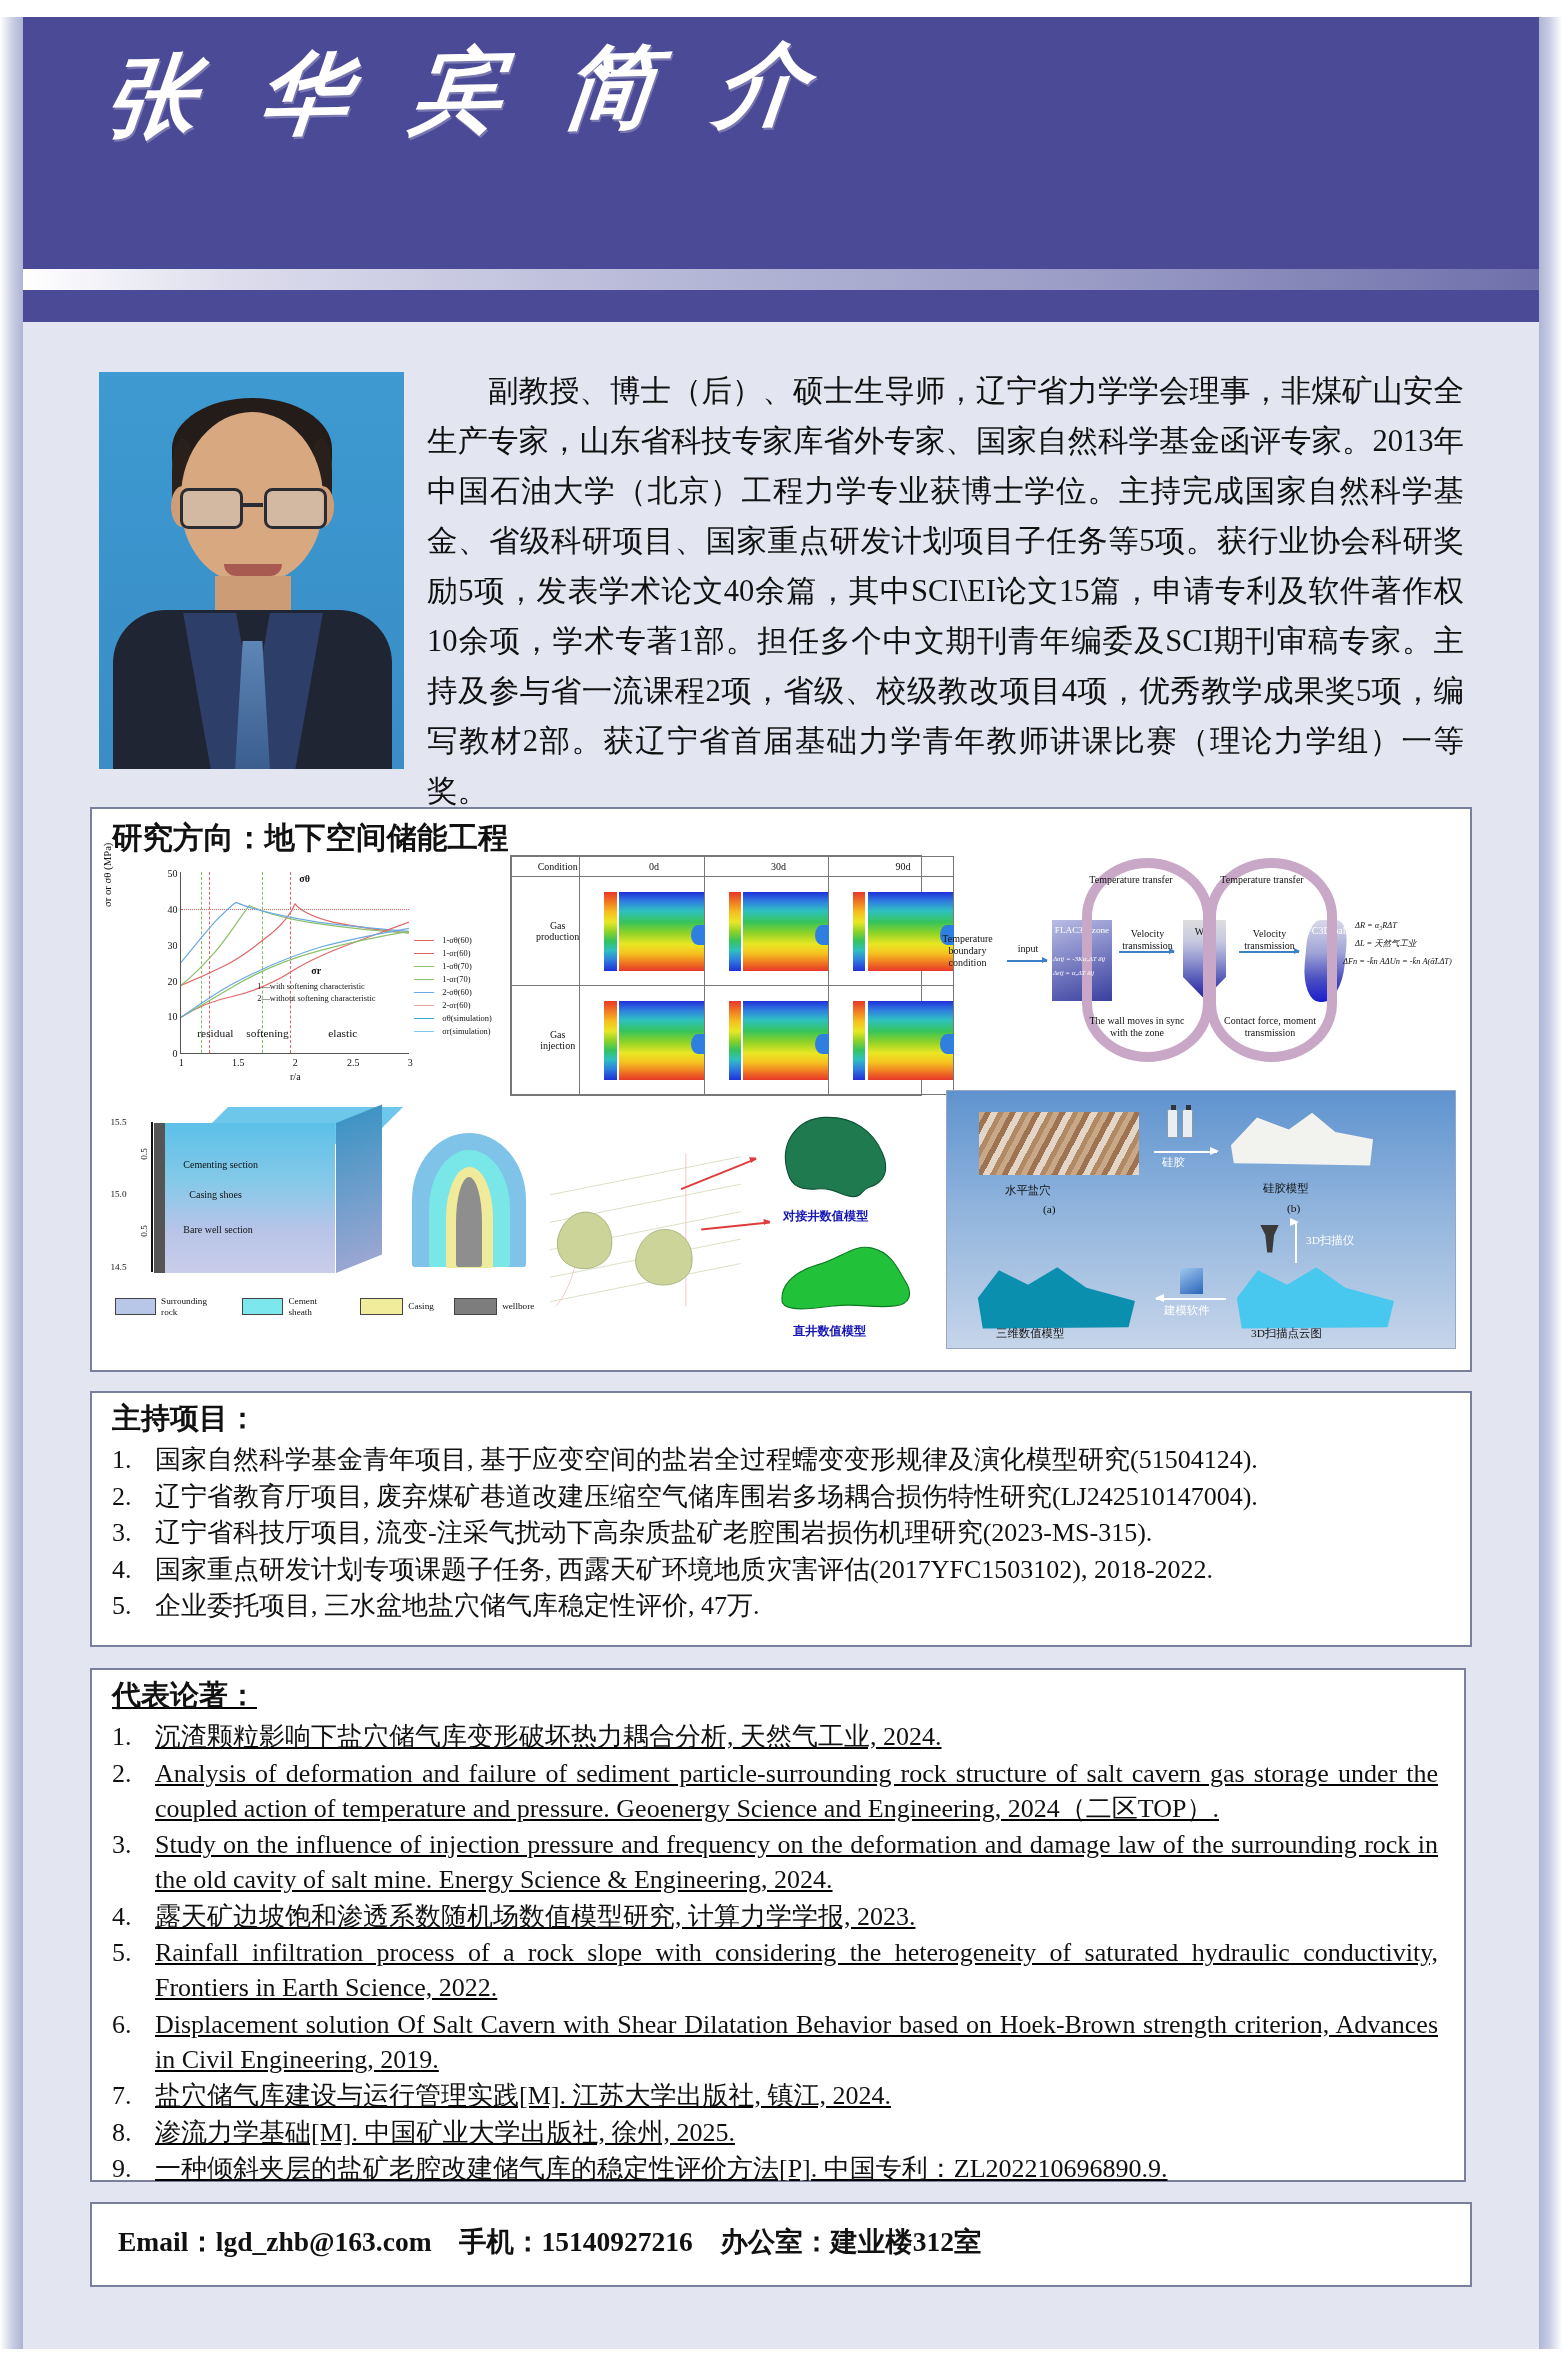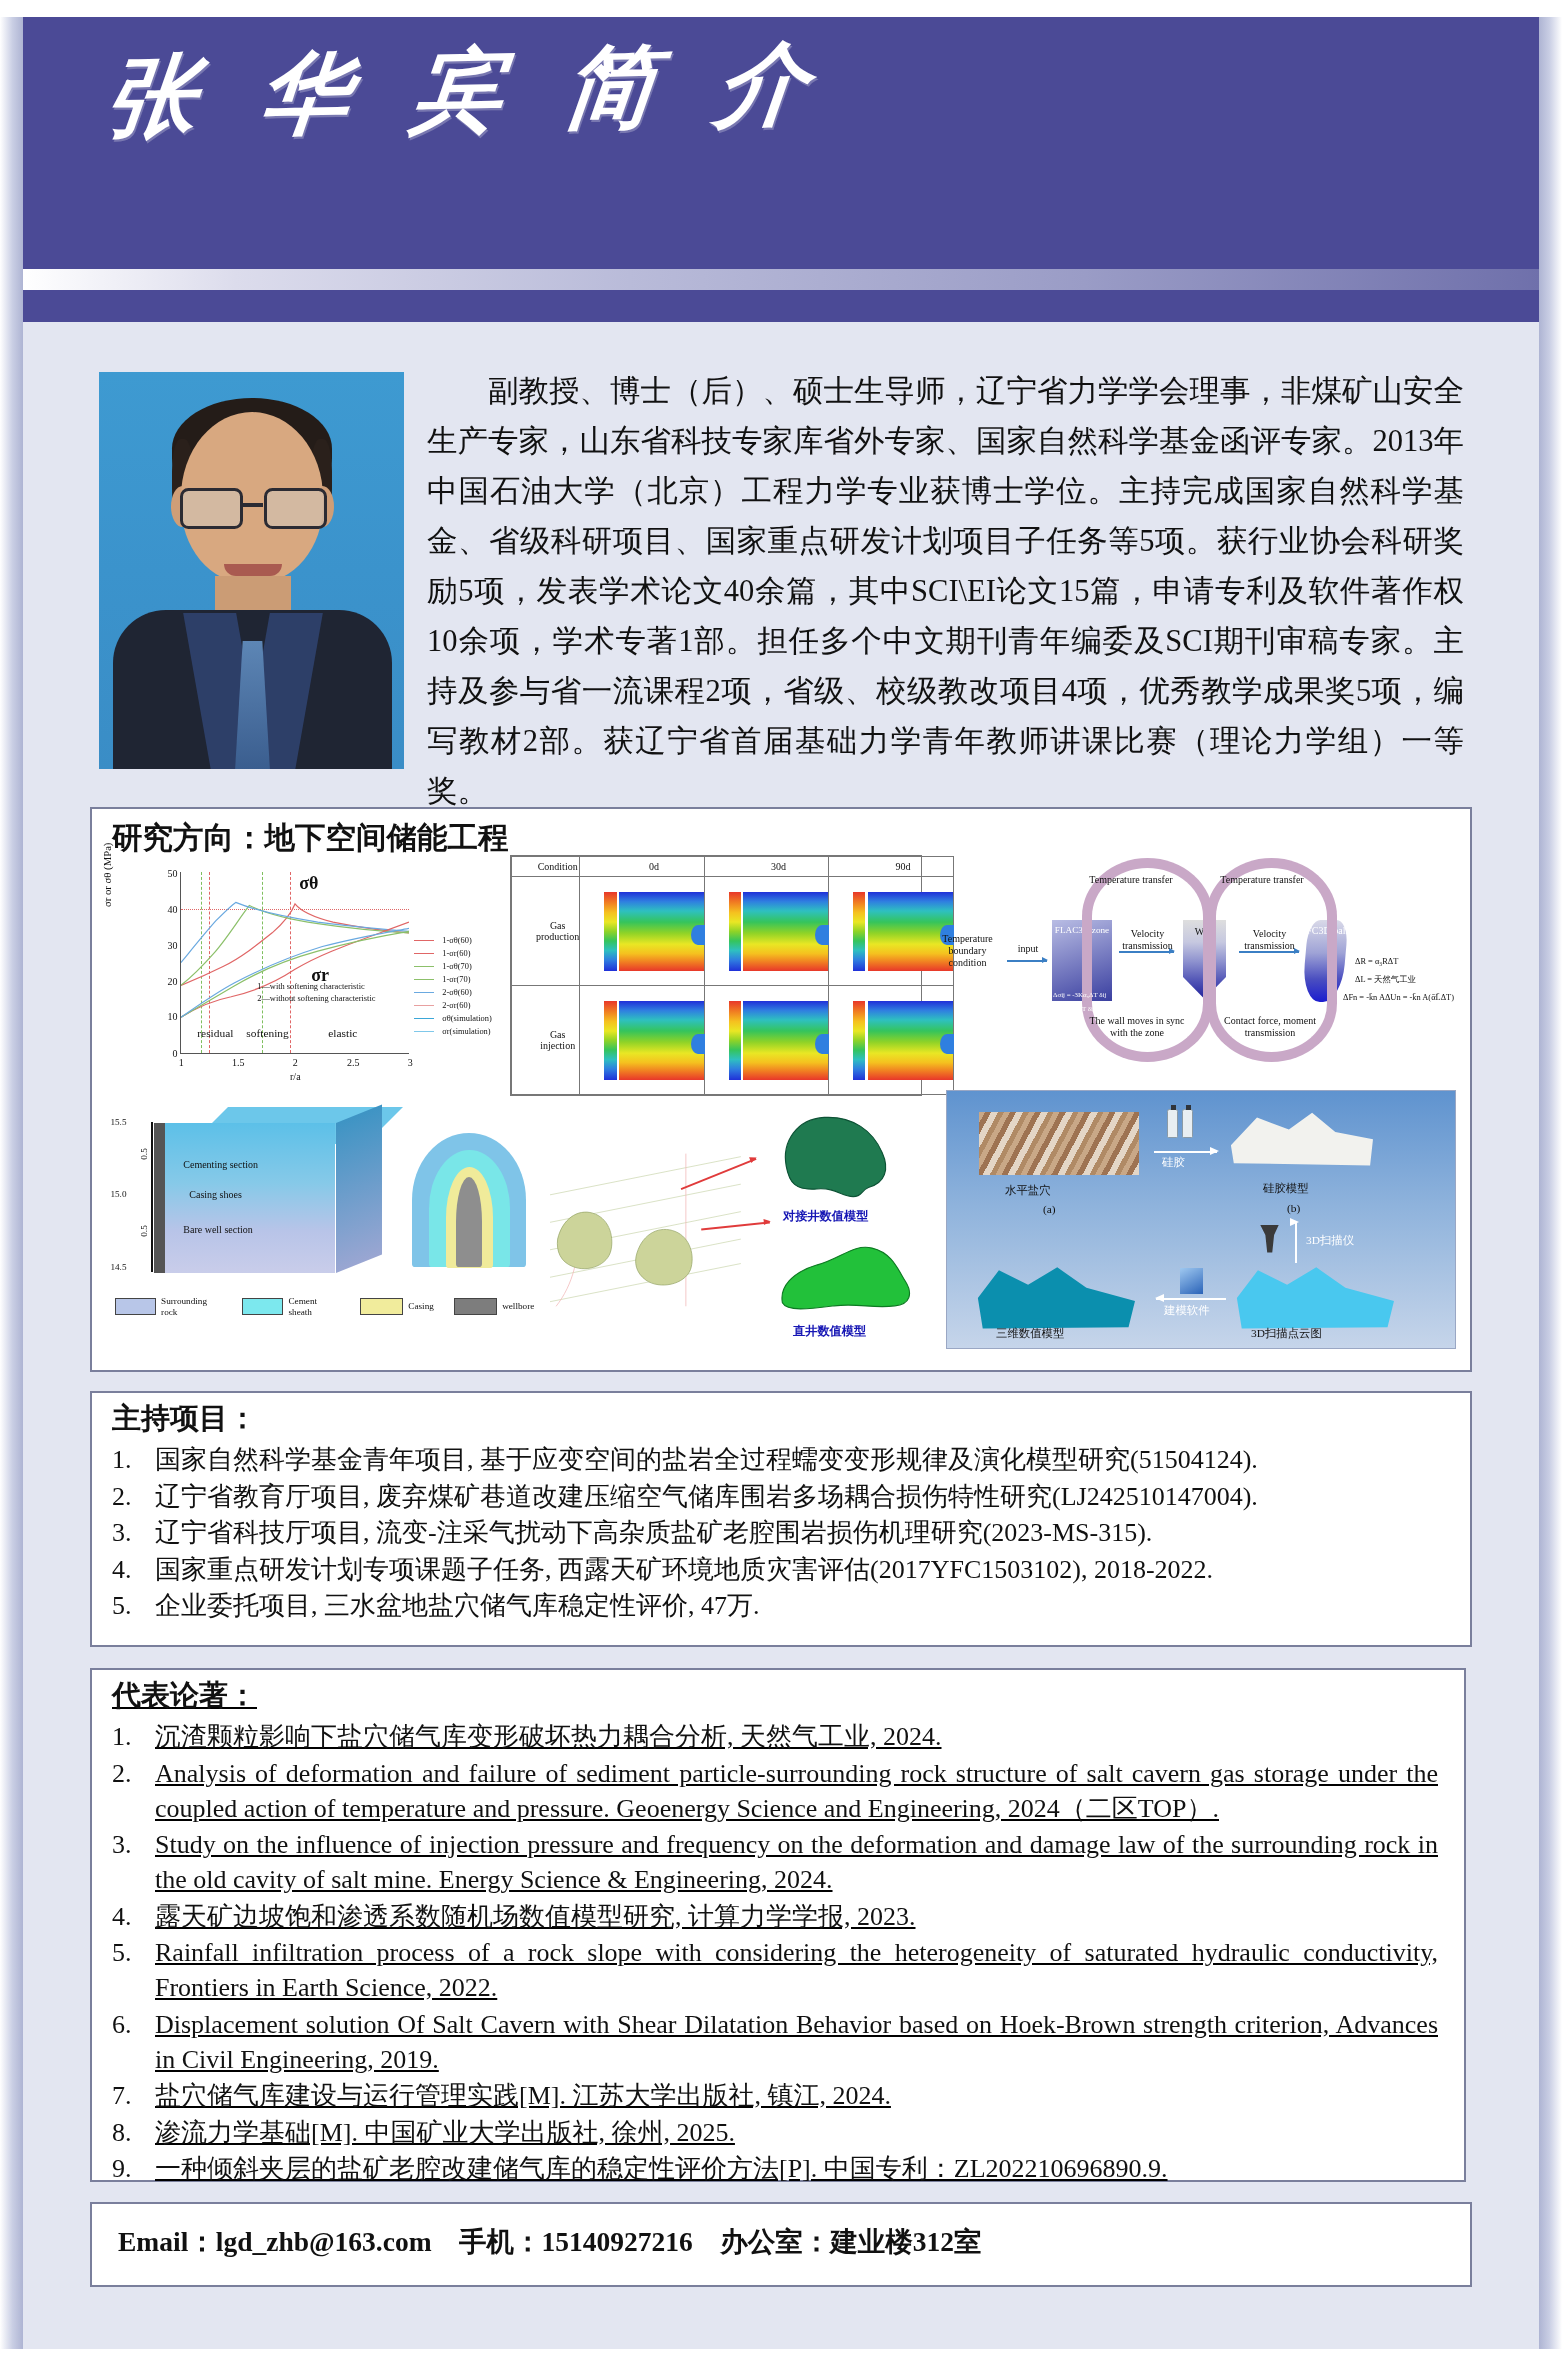--- a/index.html
+++ b/index.html
@@ -115,21 +115,21 @@
   .figA .xlab{ position:absolute; left:50%; top:calc(100% + 18.3px); transform:translateX(-50%); font-size:10px; color:#111;}
   .figA .zone{ position:absolute; font-size:11.4px; color:#111; }
   .figA .vline{ position:absolute; top:0; bottom:0; width:0; border-left:1.5px dashed #e06666; }
   .figA .vline.g{ border-left-color:#7fbf5f; }
   .figA .hline{ position:absolute; left:0; right:0; height:0; border-top:1.5px dotted #e06666; }
   .figA .curve{ position:absolute; left:0; top:0; width:100%; height:100%; }
   .figA .note{ position:absolute; font-size:8.4px; color:#111; white-space:nowrap; }
   .figA .legend{ position:absolute; left:307px; top:73px; font-size:8.4px; line-height:13px; color:#111; }
   .figA .legend .li{ display:flex; align-items:center; gap:8px; white-space:nowrap;}
   .figA .legend .sw{ width:20px; height:1.5px; display:inline-block;}
-  .figA .sig{ position:absolute; font-size:18px; font-weight:700; color:#111;}
+  .figA .sig{ position:absolute; font-size:10px; font-weight:700; color:#111;}
 
   
   .figB { position:absolute; left: 418px; top: 46px; width: 412px; height: 241px; border:0.8px solid #777; }
   .figB table { width:100%; height:100%; border-collapse:collapse; font-size:9.2px; color:#111; }
   .figB td, .figB th { border:0.8px solid #777; text-align:center; vertical-align:middle; font-weight:400;padding-left:24px; }
   .figB .hdr { height:20px; font-size:10px;}
   .figB .rowlab{ width:58px; font-size:10px; }
   .contour { width:100%; height:88px; display:flex; align-items:center; justify-content:center; gap:2.3px; }
   .cbar { width:12.2px; height:79px; background:linear-gradient(180deg,#e8372a 0%,#f07c22 13%,#f5c11f 26%,#e9e724 38%,#8fd327 50%,#35c45c 62%,#2ec0c0 74%,#2f7fe0 86%,#2030d8 100%); }
   .cmap { width:85px; height:79px; background:
@@ -138,21 +138,21 @@
   .cmap::after{ content:""; position:absolute; right:-0.8px; top:42%; width:13.7px; height:20px; border-radius:50% 0 0 50%; background:#2f7fe0; }
 
   
   .figC { position:absolute; left: 839px; top: 44px; width: 526px; height: 244px; }
   .figC .lbl{ position:absolute; font-size:10px; color:#111; text-align:center; line-height:12.2px;}
   .figC .blk{ position:absolute; width:60px; height:81px; background:linear-gradient(160deg,#b9bde4,#3a3fa0); }
   .figC .blk span{ position:absolute; left:0; right:0; top:4.6px; text-align:center; font-size:9.2px; color:#fff;}
   .figC .arrow-h{ position:absolute; height:1.5px; background:#3b7fc4; }
   .figC .arrow-h::after{ content:""; position:absolute; right:-0.8px; top:-3.1px; border-left:6.9px solid #3b7fc4; border-top:3.8px solid transparent; border-bottom:3.8px solid transparent;}
   .figC .cyc{ position:absolute; border:10px solid #c9a8c7; border-radius:50%; }
-  .figC .eq{ position:absolute; font-size:8.4px; line-height:14.5px; color:#111; white-space:nowrap;margin-top:36px;}
+  .figC .eq{ position:absolute; font-size:8.4px; font-style:italic; line-height:14.5px; color:#111; white-space:nowrap;}
   .figC .wallshape{ position:absolute; width:43px; height:79px; background:linear-gradient(180deg,#dedede 0%,#c6c8e0 28%,#8f93cf 52%,#4f52b5 78%,#20219b 100%); clip-path: polygon(0 0,100% 0,100% 72%,50% 100%,0 72%); }
   .figC .ballshape{ position:absolute; width:40px; height:82px; background:linear-gradient(180deg,#d9d9e8 0%,#9fa3d6 40%,#4b4fc0 72%,#1b1ccf 100%); border-radius:30% 30% 46% 46%; transform:skewX(-5deg); }
 
   
   .figD { position:absolute; left: 15.3px; top: 290px; width: 427px; height: 252px; }
   .figD .scale{ position:absolute; left:3.1px; top:18.3px; font-size:9.2px; color:#111;}
   .figD .sv{ position:absolute; left:44px; top:23px; width:1.5px; height:150px; background:#111;}
   .figD .blockTop{ position:absolute; left:84px; top:7.6px; width:175px; height:37px; background:#6cc7ea; transform: skewX(-45deg); transform-origin: bottom left;}
   .figD .blockFront{ position:absolute; left:53px; top:24.4px; width:175px; height:150px; background:linear-gradient(180deg,#5cc0e8 0%, #86c9e8 40%, #b8c4e8 72%, #c9cdea 100%);}
   .figD .blockSide{ position:absolute; left:229px; top:24.4px; width:46px; height:150px; background:linear-gradient(180deg,#3e94c4,#9aa6d2); transform: skewY(-22deg); transform-origin: top left;}

